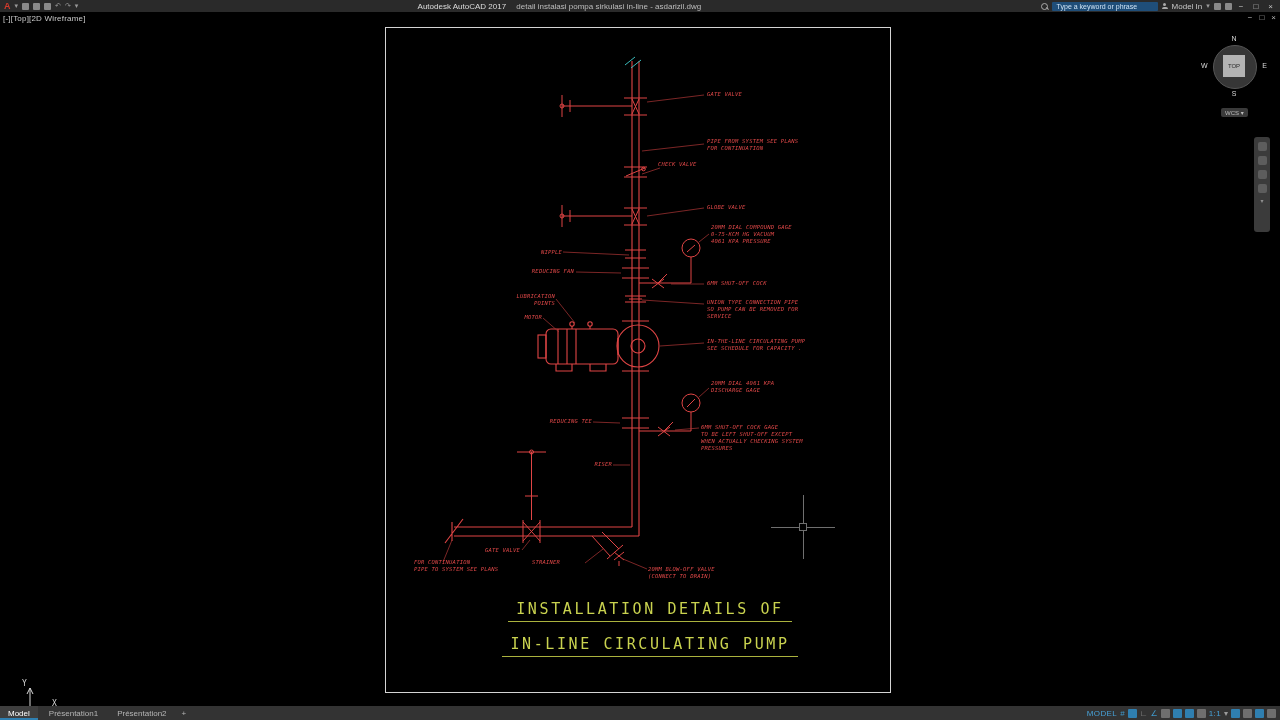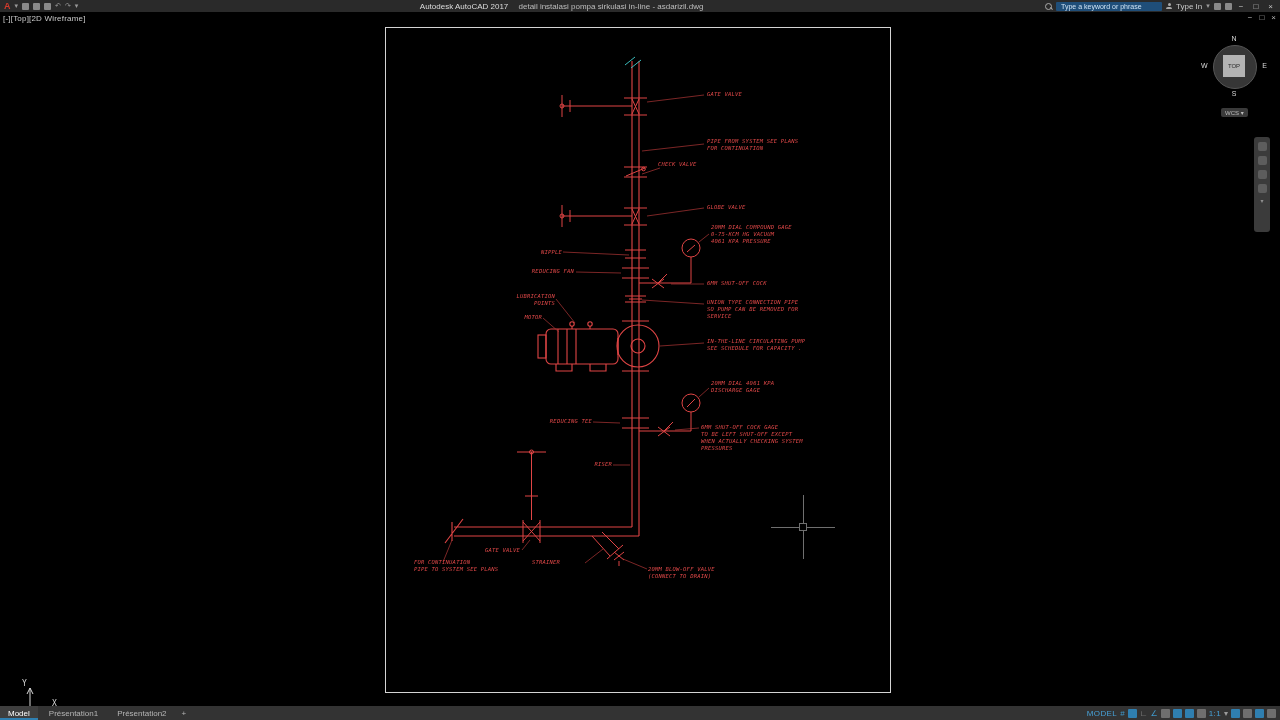--- a/index.html
+++ b/index.html
@@ -86,21 +86,21 @@
     <span class="qa-caret">↶</span>
     <span class="qa-caret">↷</span>
     <span class="qa-caret">▾</span>
     <span class="tb-title">
       <span>Autodesk AutoCAD 2017</span>
       <span class="tb-doc">detail instalasi pompa sirkulasi in-line - asdarizil.dwg</span>
     </span>
     <span class="search-glyph"></span>
     <span class="search-box">Type a keyword or phrase</span>
     <span class="user-glyph"></span>
-    <span>Type In</span>
+    <span>Model In</span>
     <span class="qa-caret">▾</span>
     <span class="qa-icon"></span>
     <span class="qa-icon"></span>
     <span class="winbtn">−</span>
     <span class="winbtn">□</span>
     <span class="winbtn">×</span>
   </div>
 
   <div class="vp-label">[-][Top][2D Wireframe]</div>
   <div class="doc-btns">
@@ -196,20 +196,26 @@
     <div class="lbl r" style="left:103px;top:265px;width:66px">LUBRICATION
 POINTS</div>
     <div class="lbl r" style="left:108px;top:286px;width:48px">MOTOR</div>
     <div class="lbl r" style="left:128px;top:390px;width:78px">REDUCING TEE</div>
     <div class="lbl r" style="left:178px;top:433px;width:48px">RISER</div>
     <div class="lbl r" style="left:72px;top:519px;width:62px">GATE VALVE</div>
     <div class="lbl" style="left:28px;top:531px;width:100px">FOR CONTINUATION
 PIPE TO SYSTEM SEE PLANS</div>
     <div class="lbl" style="left:146px;top:531px">STRAINER</div>
 
+    <div class="sheet-title" style="top:572px">
+      <span>INSTALLATION DETAILS OF</span>
+    </div>
+    <div class="sheet-title" style="top:607px">
+      <span>IN-LINE CIRCULATING PUMP</span>
+    </div>
   </div>
 
   <div class="ch-h"></div>
   <div class="ch-v"></div>
   <div class="ch-box"></div>
 
   <div class="viewcube">
     <div class="vc-ring"></div>
     <div class="vc-face">TOP</div>
     <div class="vc-n">N</div>

